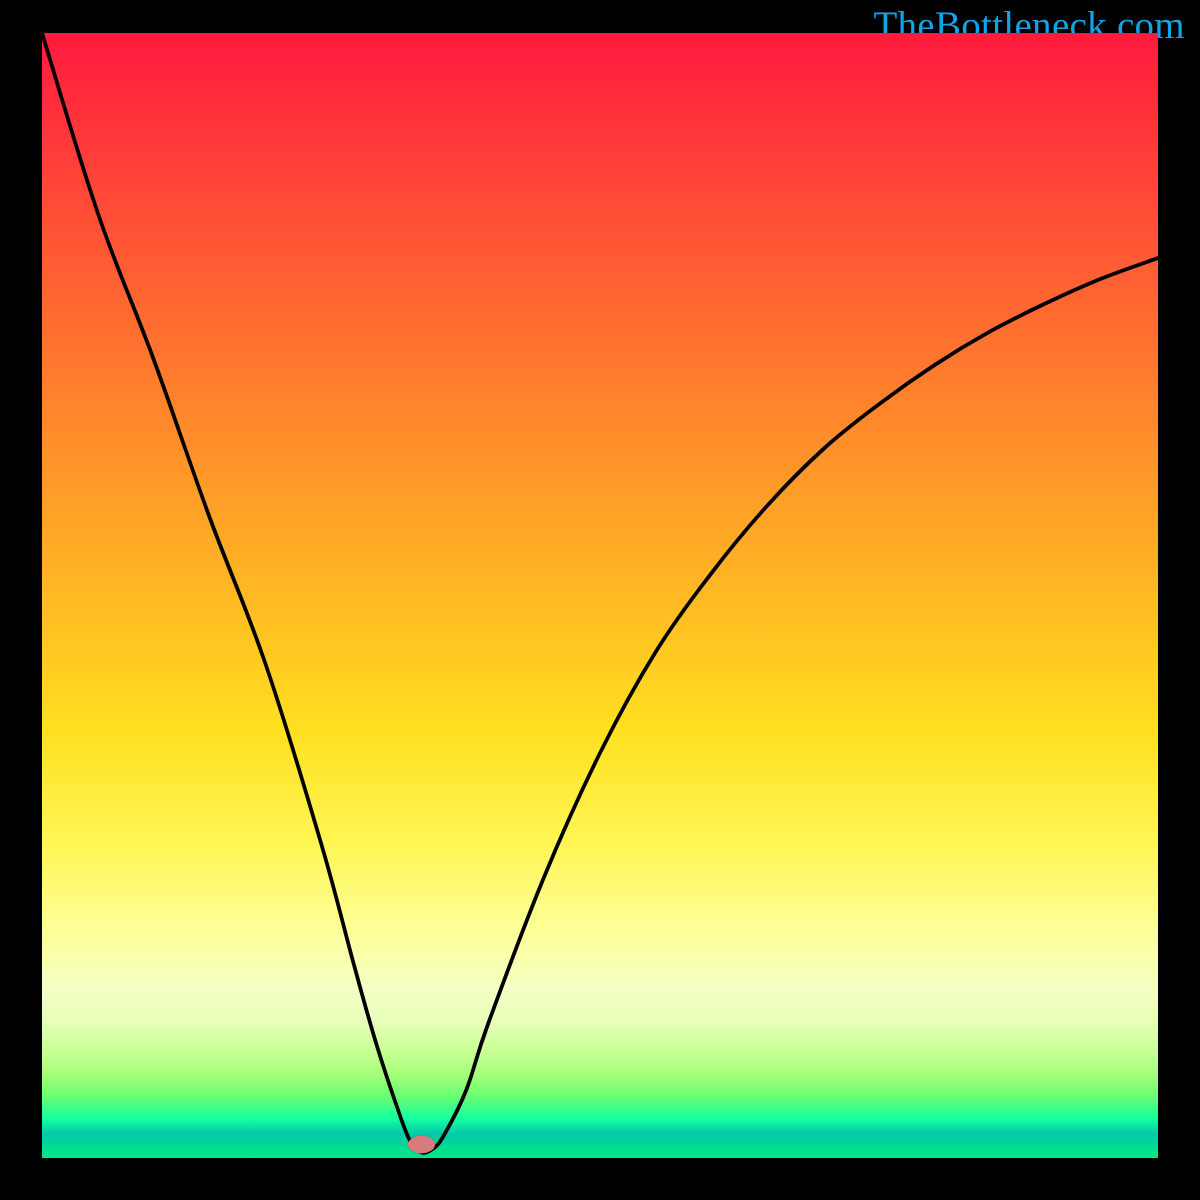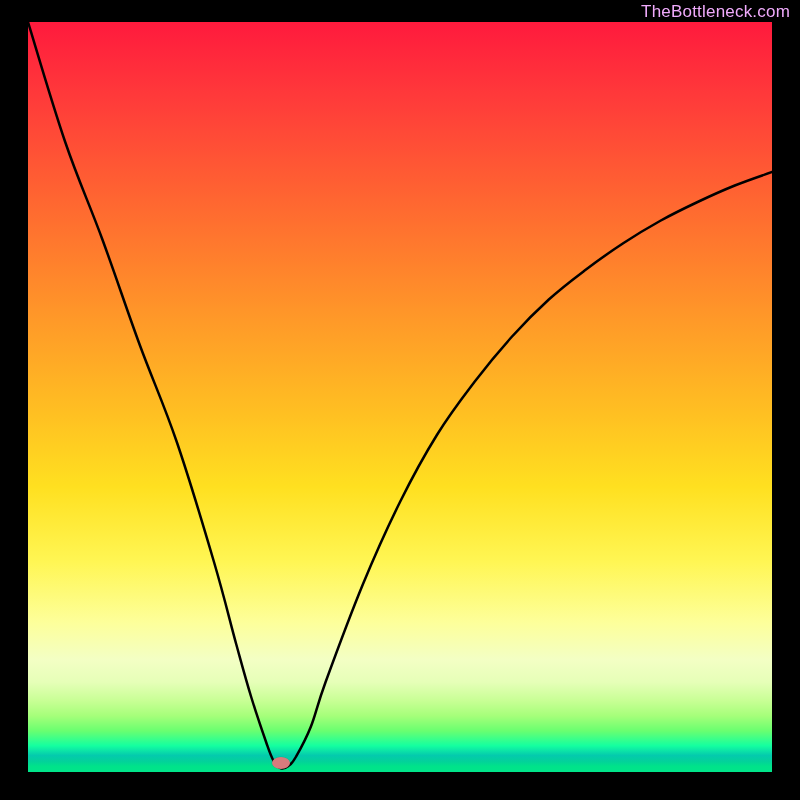--- a/index.html
+++ b/index.html
@@ -58,25 +58,26 @@
     height: 12px;
     background: #d87b7d;
     border-radius: 50%;
     transform: translate(-50%, -50%);
     box-shadow: 0 0 0 0.5px rgba(0,0,0,0.1);
   }
   .watermark {
     position: absolute;
     top: 2px;
     right: 10px;
-    color: #f0abfc;
-    font-size: 17px;
+    color: #0ea5e9;
+    font-size: 26px;
     font-weight: 500;
     letter-spacing: 0.2px;
     user-select: none;
+    font-family: Liberation Serif, serif;
   }
 </style>
 </head>
 <body>
 
 <div class="watermark">TheBottleneck.com</div>
 
 <div class="frame">
 
   <div class="gradient"></div>

